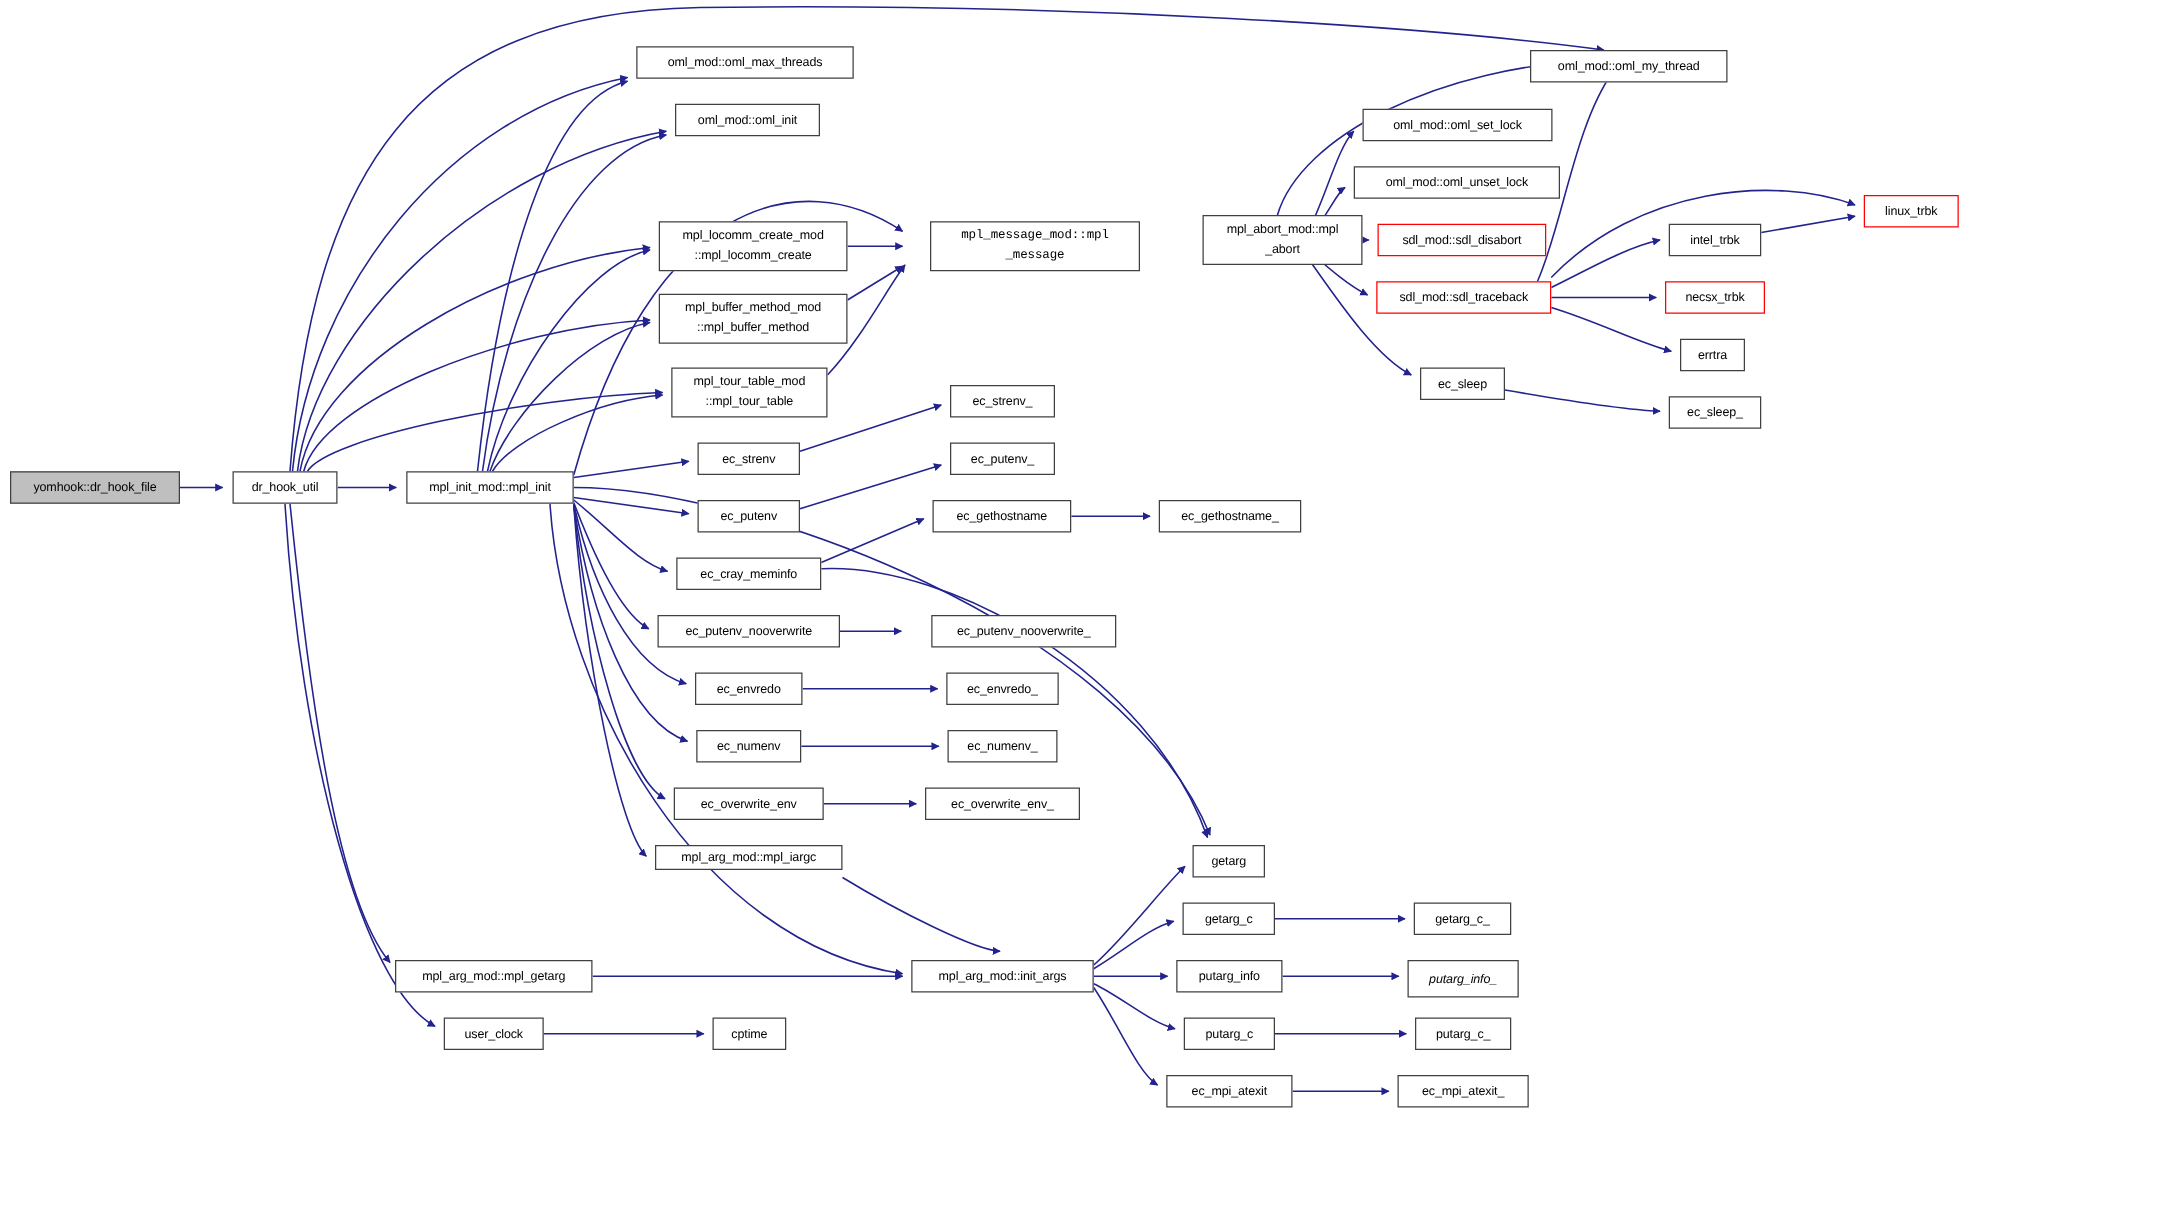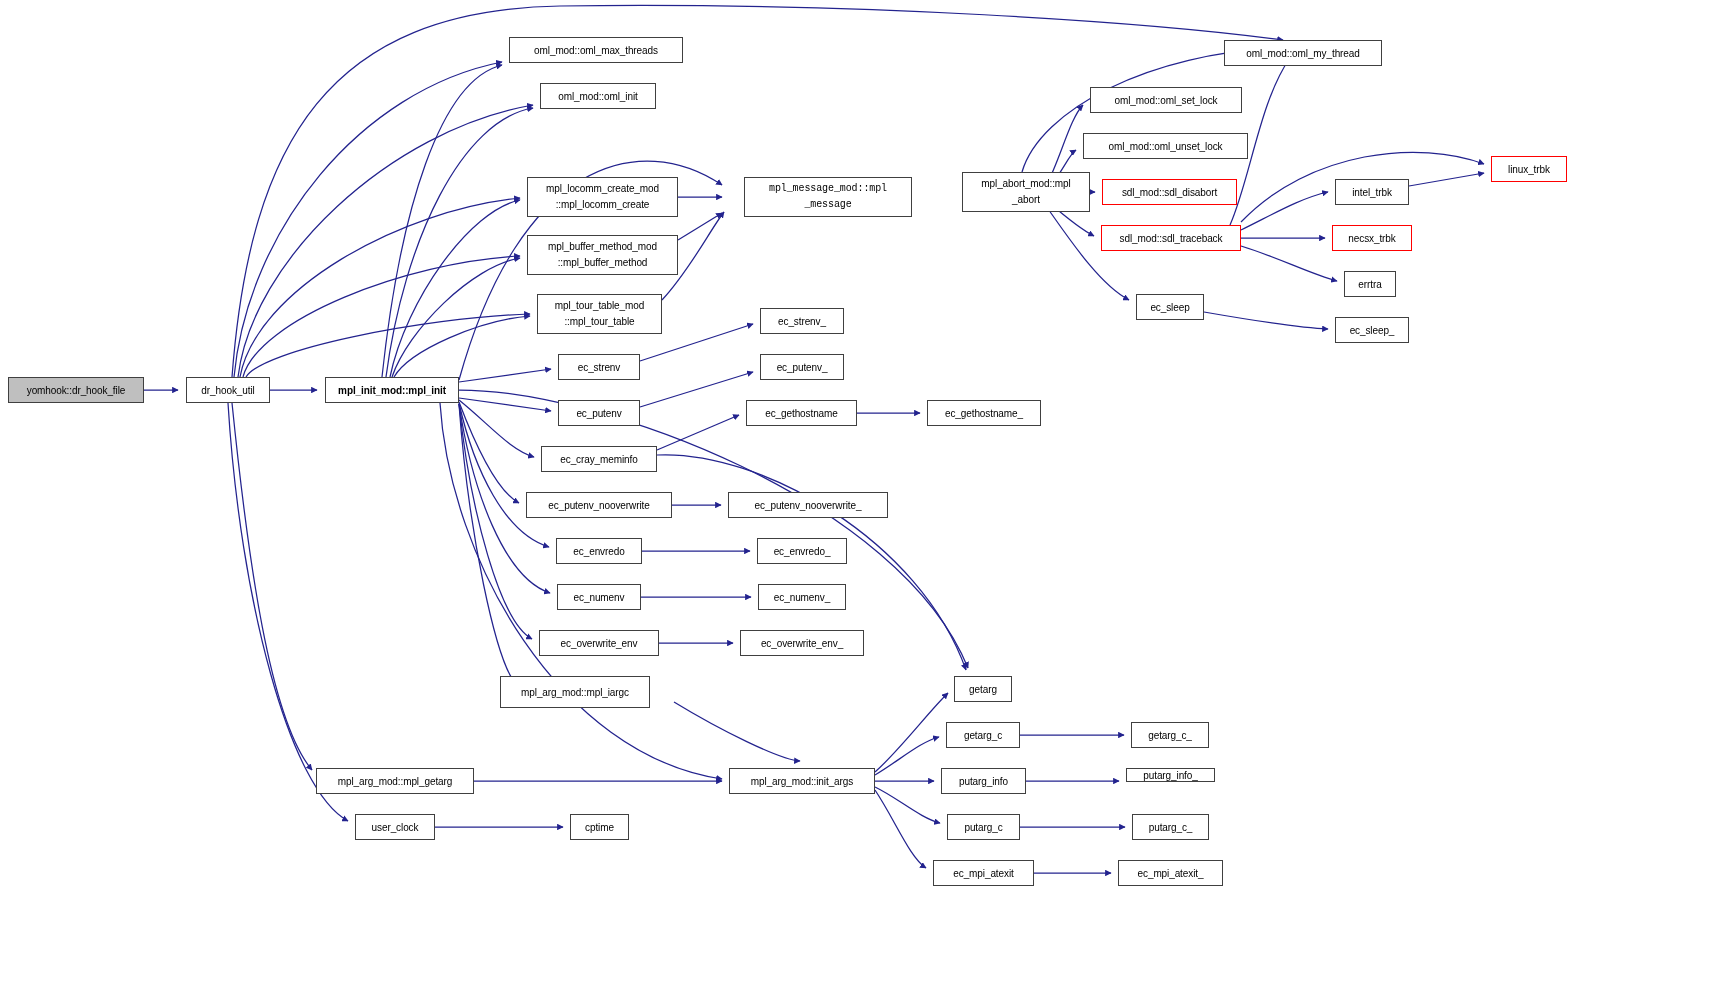--- a/index.html
+++ b/index.html
@@ -118,58 +118,58 @@
         <path d="M875,790 C895,820 910,858 926,868" fill="none" stroke="#23238e" stroke-width="1.25" marker-end="url(#arrow)"></path>
         <path d="M1020,735 L1124,735" fill="none" stroke="#23238e" stroke-width="1.25" marker-end="url(#arrow)"></path>
         <path d="M1026,781 L1119,781" fill="none" stroke="#23238e" stroke-width="1.25" marker-end="url(#arrow)"></path>
         <path d="M1020,827 L1125,827" fill="none" stroke="#23238e" stroke-width="1.25" marker-end="url(#arrow)"></path>
         <path d="M1034,873 L1111,873" fill="none" stroke="#23238e" stroke-width="1.25" marker-end="url(#arrow)"></path>
       </g>
   </svg>
   <div id="node-layer">
       <div class="node root" style="left: 8px; top: 377px; width: 136px; height: 26px;">yomhook::dr_hook_file</div>
       <div class="node" style="left: 186px; top: 377px; width: 84px; height: 26px;">dr_hook_util</div>
-      <div class="node" style="left: 325px; top: 377px; width: 134px; height: 26px; font-weight: bold;">mpl_init_mod::mpl_init</div>
+      <div class="node" style="left: 325px; top: 377px; width: 134px; height: 26px;">mpl_init_mod::mpl_init</div>
       <div class="node" style="left: 509px; top: 37px; width: 174px; height: 26px;">oml_mod::oml_max_threads</div>
       <div class="node" style="left: 540px; top: 83px; width: 116px; height: 26px;">oml_mod::oml_init</div>
       <div class="node two-line" style="left: 527px; top: 177px; width: 151px; height: 40px;">mpl_locomm_create_mod
 ::mpl_locomm_create</div>
       <div class="node two-line" style="left: 527px; top: 235px; width: 151px; height: 40px;">mpl_buffer_method_mod
 ::mpl_buffer_method</div>
       <div class="node two-line" style="left: 537px; top: 294px; width: 125px; height: 40px;">mpl_tour_table_mod
 ::mpl_tour_table</div>
       <div class="node" style="left: 558px; top: 354px; width: 82px; height: 26px;">ec_strenv</div>
       <div class="node" style="left: 558px; top: 400px; width: 82px; height: 26px;">ec_putenv</div>
       <div class="node" style="left: 541px; top: 446px; width: 116px; height: 26px;">ec_cray_meminfo</div>
       <div class="node" style="left: 526px; top: 492px; width: 146px; height: 26px;">ec_putenv_nooverwrite</div>
       <div class="node" style="left: 556px; top: 538px; width: 86px; height: 26px;">ec_envredo</div>
       <div class="node" style="left: 557px; top: 584px; width: 84px; height: 26px;">ec_numenv</div>
       <div class="node" style="left: 539px; top: 630px; width: 120px; height: 26px;">ec_overwrite_env</div>
-      <div class="node" style="left: 500px; top: 676px; width: 150px; height: 32px;">mpl_arg_mod::mpl_iargc</div>
+      <div class="node" style="left: 524px; top: 676px; width: 150px; height: 20px;">mpl_arg_mod::mpl_iargc</div>
       <div class="node" style="left: 316px; top: 768px; width: 158px; height: 26px;">mpl_arg_mod::mpl_getarg</div>
       <div class="node" style="left: 355px; top: 814px; width: 80px; height: 26px;">user_clock</div>
       <div class="node" style="left: 570px; top: 814px; width: 59px; height: 26px;">cptime</div>
       <div class="node two-line" style="left: 744px; top: 177px; width: 168px; height: 40px; font-family: Liberation Mono, monospace;">mpl_message_mod::mpl
 _message</div>
       <div class="node" style="left: 760px; top: 308px; width: 84px; height: 26px;">ec_strenv_</div>
       <div class="node" style="left: 760px; top: 354px; width: 84px; height: 26px;">ec_putenv_</div>
       <div class="node" style="left: 746px; top: 400px; width: 111px; height: 26px;">ec_gethostname</div>
-      <div class="node" style="left: 728px; top: 492px; width: 160px; height: 26px;">ec_putenv_nooverwrite_</div>
+      <div class="node" style="left: 745px; top: 492px; width: 148px; height: 26px;">ec_putenv_nooverwrite_</div>
       <div class="node" style="left: 757px; top: 538px; width: 90px; height: 26px;">ec_envredo_</div>
       <div class="node" style="left: 758px; top: 584px; width: 88px; height: 26px;">ec_numenv_</div>
       <div class="node" style="left: 740px; top: 630px; width: 124px; height: 26px;">ec_overwrite_env_</div>
       <div class="node" style="left: 954px; top: 676px; width: 58px; height: 26px;">getarg</div>
       <div class="node" style="left: 946px; top: 722px; width: 74px; height: 26px;">getarg_c</div>
       <div class="node" style="left: 941px; top: 768px; width: 85px; height: 26px;">putarg_info</div>
       <div class="node" style="left: 947px; top: 814px; width: 73px; height: 26px;">putarg_c</div>
       <div class="node" style="left: 933px; top: 860px; width: 101px; height: 26px;">ec_mpi_atexit</div>
       <div class="node" style="left: 729px; top: 768px; width: 146px; height: 26px;">mpl_arg_mod::init_args</div>
       <div class="node" style="left: 927px; top: 400px; width: 114px; height: 26px;">ec_gethostname_</div>
       <div class="node" style="left: 1131px; top: 722px; width: 78px; height: 26px;">getarg_c_</div>
-      <div class="node" style="left: 1126px; top: 768px; width: 89px; height: 14px;">putarg_info_</div>
+      <div class="node" style="left: 1126px; top: 768px; width: 89px; height: 30px; font-style: italic;">putarg_info_</div>
       <div class="node" style="left: 1132px; top: 814px; width: 77px; height: 26px;">putarg_c_</div>
       <div class="node" style="left: 1118px; top: 860px; width: 105px; height: 26px;">ec_mpi_atexit_</div>
       <div class="node two-line" style="left: 918px; top: 172px; width: 128px; height: 40px; margin-left: 44px;">mpl_abort_mod::mpl
 _abort</div>
       <div class="node" style="left: 1090px; top: 87px; width: 152px; height: 26px;">oml_mod::oml_set_lock</div>
       <div class="node" style="left: 1083px; top: 133px; width: 165px; height: 26px;">oml_mod::oml_unset_lock</div>
       <div class="node danger" style="left: 1102px; top: 179px; width: 135px; height: 26px;">sdl_mod::sdl_disabort</div>
       <div class="node danger" style="left: 1101px; top: 225px; width: 140px; height: 26px;">sdl_mod::sdl_traceback</div>
       <div class="node" style="left: 1136px; top: 294px; width: 68px; height: 26px;">ec_sleep</div>
       <div class="node" style="left: 1224px; top: 40px; width: 158px; height: 26px;">oml_mod::oml_my_thread</div>

